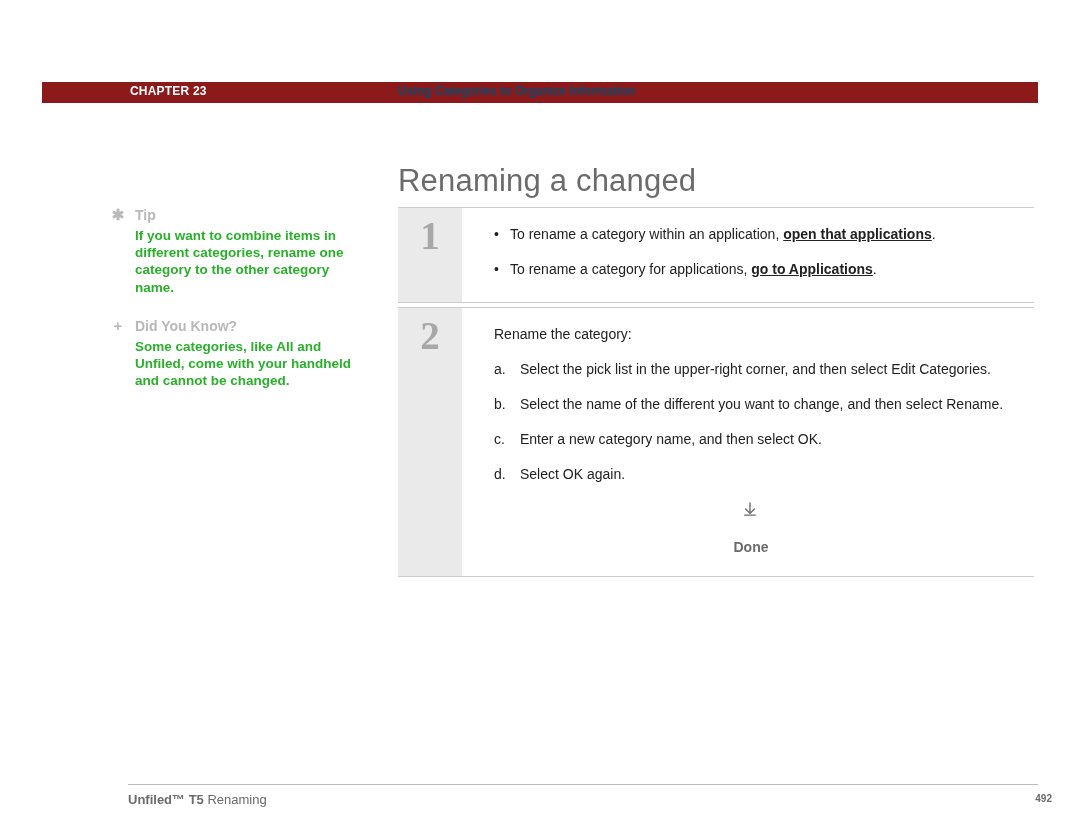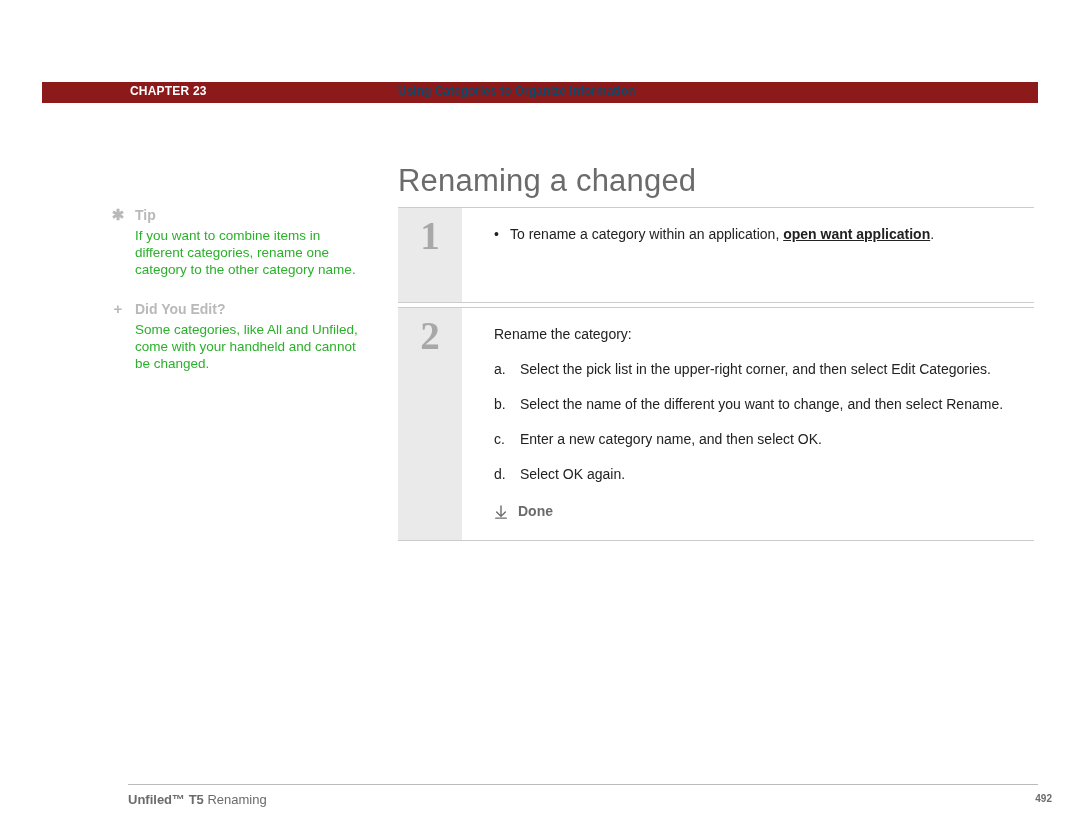--- a/index.html
+++ b/index.html
@@ -13,39 +13,39 @@
 
   
   .page-title { position: absolute; left: 398px; top: 163px; font-size: 31px; font-weight: 400; color: #6b6b6b; letter-spacing: .2px; }
 
   
   .sidebar { position: absolute; left: 110px; top: 207px; width: 255px; font-size: 13.5px; line-height: 1.28; }
   .side-block { margin-bottom: 22px; }
   .side-head { display: flex; align-items: flex-start; gap: 9px; margin-bottom: 2px; }
   .side-icon { width: 16px; text-align: center; color: #b9b9b9; font-size: 15px; line-height: 1; font-weight: 700; flex-shrink: 0; }
   .side-heading { font-weight: 700; color: #b9b9b9; font-size: 14px; }
-  .side-body { color: #2bb02b; margin-left: 25px; }
+  .side-body { color: #2bb02b; margin-left: 25px; font-weight: bold; }
 
   
   .steps-col { position: absolute; left: 398px; top: 207px; width: 636px; }
   .step-box { position: relative; border-top: 1px solid #ccc; border-bottom: 1px solid #ccc; background: #fff; margin-bottom: 4px; display: flex; }
   .step-num-cell { width: 64px; background: #eaeaea; display: flex; align-items: flex-start; justify-content: center; padding-top: 8px; }
   .step-num { font-family: Georgia, "Times New Roman", serif; font-size: 39px; font-weight: 700; color: #a8a8a8; line-height: 1; }
   .step-body { flex: 1; padding: 16px 26px 18px 32px; font-size: 14px; line-height: 1.5; color: #222; }
   .step-body ul { list-style: none; }
   .step-body ul li { position: relative; padding-left: 16px; margin-bottom: 14px; }
   .step-body ul li:last-child { margin-bottom: 0; }
   .step-body ul li::before { content: "•"; position: absolute; left: 0; top: 0; color: #222; }
   .link-ish { font-weight: 700; text-decoration: underline; color: #222; }
 
   .ol-sub { list-style: none; counter-reset: sub; margin-top: 14px; }
   .ol-sub li { counter-increment: sub; position: relative; padding-left: 26px; margin-bottom: 14px; }
   .ol-sub li::before { content: counter(sub, lower-alpha) "."; position: absolute; left: 0; top: 0; }
 
-  .done-row { display: flex; align-items: center; gap: 8px; margin-top: 16px; }
+  .done-row { display: flex; align-items: center; gap: 20px; margin-top: 16px; flex-direction: column; }
   .done-icon { width: 16px; height: 16px; display: inline-block; color: #6b6b6b; }
   .done-text { font-weight: 700; color: #6b6b6b; font-size: 14px; }
 
   
   .footer-line { position: absolute; left: 128px; right: 42px; top: 784px; border-top: 1px solid #bbb; }
   .footer-left { position: absolute; left: 128px; top: 792px; font-size: 13px; color: #6b6b6b; }
   .footer-left b { color: #6b6b6b; }
   .footer-right { position: absolute; right: 28px; top: 793px; font-size: 10px; color: #6b6b6b; font-weight: bold; }
 </style>
 </head>
@@ -63,36 +63,39 @@
     <div class="side-block">
       <div class="side-head">
         <span class="side-icon">✱</span>
         <span class="side-heading">Tip</span>
       </div>
       <div class="side-body">If you want to combine items in different categories, rename one category to the other category name.</div>
     </div>
     <div class="side-block">
       <div class="side-head">
         <span class="side-icon">+</span>
-        <span class="side-heading">Did You Edit?</span>
+        <span class="side-heading">Did You Know?</span>
       </div>
       <div class="side-body">Some categories, like All and Unfiled, come with your handheld and cannot be changed.</div>
     </div>
   </div>
 
   <div class="steps-col">
 
     <div class="step-box" style="min-height:96px;">
       <div class="step-num-cell">
         <span class="step-num">1</span>
       </div>
       <div class="step-body">
         <ul>
           <li>
-            <span>To rename a category within an application, </span><span class="link-ish">open want application</span><span>.</span>
+            <span>To rename a category within an application, </span><span class="link-ish">open that applications</span><span>.</span>
+          </li>
+          <li>
+            <span>To rename a category for applications, </span><span class="link-ish">go to Applications</span><span>.</span>
           </li>
         </ul>
       </div>
     </div>
 
     <div class="step-box">
       <div class="step-num-cell">
         <span class="step-num">2</span>
       </div>
       <div class="step-body">

